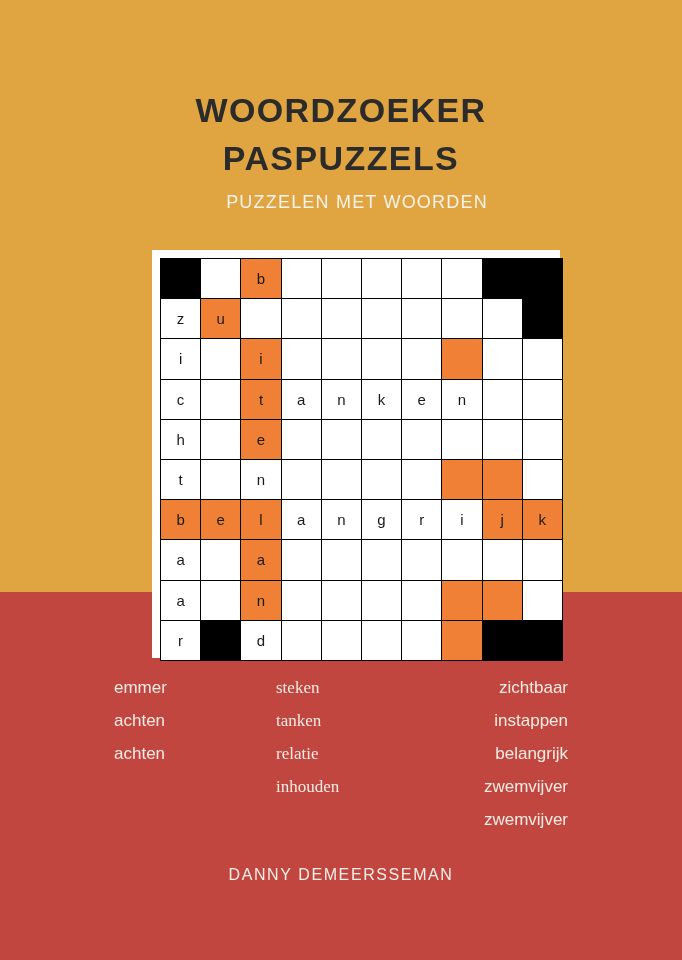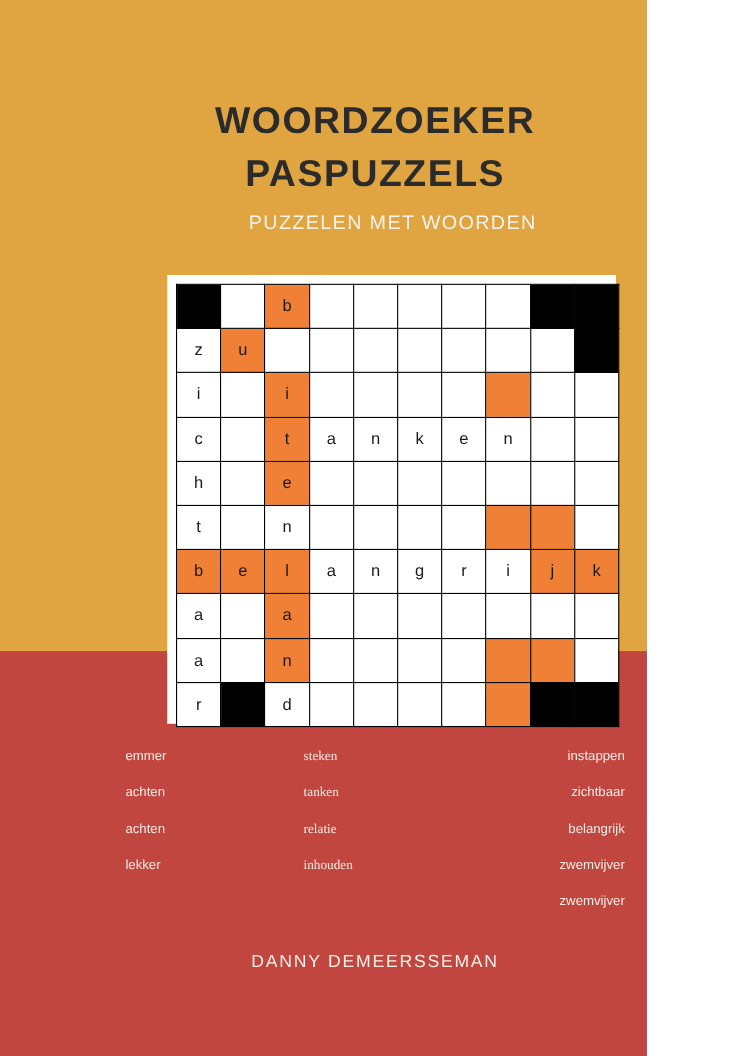--- a/index.html
+++ b/index.html
@@ -8,21 +8,21 @@
   }
   body {
     width: 682px;
     height: 960px;
     background: #ffffff;
     font-family: "Liberation Sans", sans-serif;
     overflow: hidden;
   }
   #cover {
     position: relative;
-    width: 588px;
+    width: 682px;
     height: 960px;
     background: #3b82f6;
     overflow: hidden;
   }
   #top-band {
     position: absolute;
     left: 0; top: 0;
     width: 682px;
     height: 592px;
     background: #e0a541;
@@ -96,21 +96,21 @@
     display: flex;
     justify-content: center;
     gap: 62px;
   }
   .word-col {
     display: flex;
     flex-direction: column;
     gap: 2px;
   }
   .word {
-    font-size: 12px;
+    font-size: 17px;
     color: #f3ece4;
     line-height: 31px;
     white-space: nowrap;
   }
   .col-1 { text-align: left; width: 100px; }
   .col-2 { width: 110px; font-family: Liberation Serif, serif; }
   .col-3 { text-align: right; width: 120px; }
   #author {
     position: absolute;
     left: 0;
@@ -261,31 +261,30 @@
           </tr>
         </tbody>
     </table>
   </div>
 
   <div id="words">
     <div class="word-col col-1">
       <div class="word">emmer</div>
       <div class="word">achten</div>
       <div class="word">achten</div>
-      <div class="word">lekker</div>
     </div>
     <div class="word-col col-2">
       <div class="word">steken</div>
       <div class="word">tanken</div>
       <div class="word">relatie</div>
       <div class="word">inhouden</div>
     </div>
     <div class="word-col col-3">
+      <div class="word">zichtbaar</div>
       <div class="word">instappen</div>
-      <div class="word">zichtbaar</div>
       <div class="word">belangrijk</div>
       <div class="word">zwemvijver</div>
       <div class="word">zwemvijver</div>
     </div>
   </div>
 
   <div id="author">DANNY DEMEERSSEMAN</div>
 
 </div>
 

